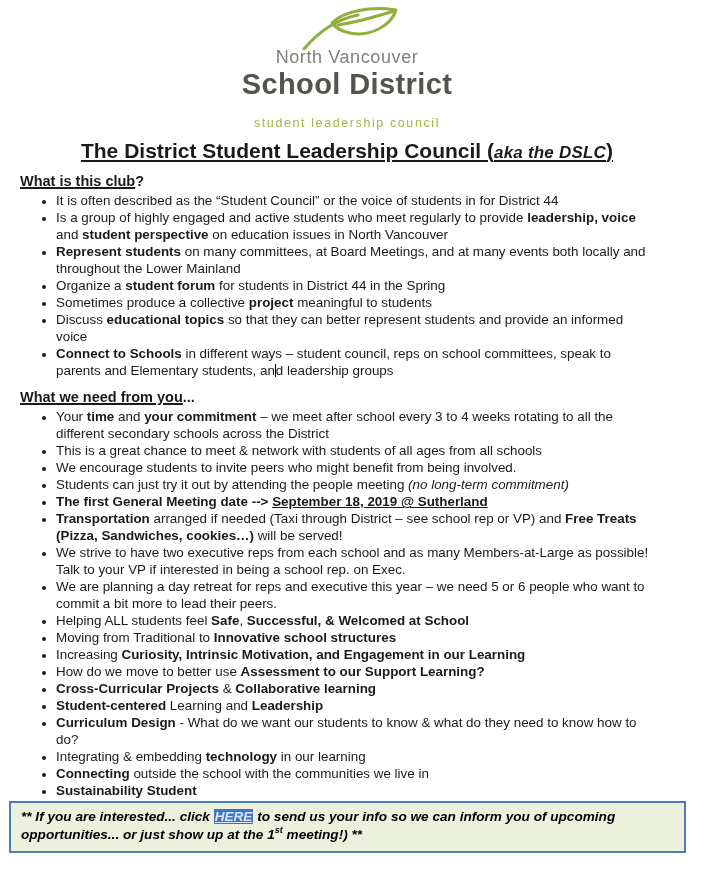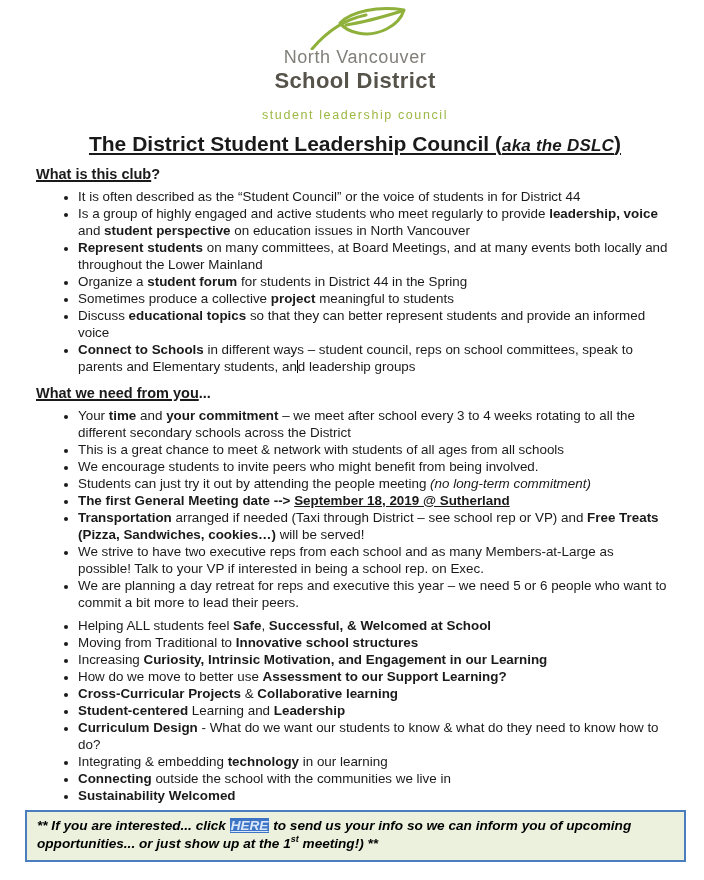--- a/index.html
+++ b/index.html
@@ -6,35 +6,35 @@
     --logo-gray:#817f79; --logo-dark:#55534a; --logo-green:#9cb844; --leaf-green:#8fb13c;
     --text:#1a1a1a; --link-bg:#3d74c6; --link-text:#d9e7fb;
     --footer-border:#4a7ebd; --footer-bg:#ecf1de;
   }
   *{box-sizing:border-box}
   html,body{margin:0;padding:0}
   body{
     width:704px;height:880px;overflow:hidden;background:#ffffff;
     font-family:"Liberation Sans","DejaVu Sans",sans-serif;color:var(--text);
   }
-  .page{padding:4px 30px 0 36px;height:100%}
+  .page{padding:4px 30px 0 20px;height:100%}
   
   .logo{text-align:center;line-height:1.1;padding-top:2px}
   .logo .leaf{display:block;margin:0 auto -2px auto}
   .logo-line1{display:block;font-size:18px;color:var(--logo-gray);letter-spacing:.6px}
-  .logo-line2{display:block;font-size:22px;font-weight:bold;color:var(--logo-dark);letter-spacing:.4px;margin-top:1px}
+  .logo-line2{display:block;font-size:29px;font-weight:bold;color:var(--logo-dark);letter-spacing:.4px;margin-top:1px}
   .logo-line3{display:block;font-size:12.5px;color:var(--logo-green);letter-spacing:1.6px;margin-top:16px}
   
   h1{text-align:center;font-size:21px;margin:9px 0 2px 0;font-weight:bold;white-space:nowrap}
   h1 .tu{text-decoration:underline;text-decoration-thickness:2px;text-underline-offset:2px}
   h1 .aka{font-style:italic;font-size:17px;letter-spacing:.2px}
   
   h2{font-size:14.5px;font-weight:bold;margin:10px 0 3px 0}
   h2 .hu{text-decoration:underline;text-decoration-thickness:1.5px}
-  ul{margin:6px;padding:0 0 0 36px;list-style:disc outside}
+  ul{margin:0;padding:0 0 0 36px;list-style:disc outside}
   li{font-size:13.4px;line-height:17px;max-width:596px}
   li::marker{color:var(--text);font-size:12px}
   .seg.b{font-weight:bold}
   .seg.i{font-style:italic}
   .seg.u{text-decoration:underline}
   sup.seg{font-size:9px;line-height:0}
   .link{background:var(--link-bg);color:var(--link-text);text-decoration:underline;font-weight:bold;padding:0 1px;cursor:pointer}
   .caret{display:inline-block;width:1px;height:13px;background:#000;vertical-align:-2px}
   
   .footer-box{
@@ -92,21 +92,21 @@
         <ul>
           <li><span class="seg">Helping ALL students feel </span><span class="seg b">Safe</span><span class="seg">, </span><span class="seg b">Successful, &amp; Welcomed at School</span></li>
           <li><span class="seg">Moving from Traditional to </span><span class="seg b">Innovative school structures</span></li>
           <li><span class="seg">Increasing </span><span class="seg b">Curiosity, Intrinsic Motivation, and Engagement in our Learning</span></li>
           <li><span class="seg">How do we move to better use </span><span class="seg b">Assessment to our Support Learning?</span></li>
           <li><span class="seg b">Cross-Curricular Projects</span><span class="seg"> &amp; </span><span class="seg b">Collaborative learning</span></li>
           <li><span class="seg b">Student-centered</span><span class="seg"> Learning and </span><span class="seg b">Leadership</span></li>
           <li><span class="seg b">Curriculum Design</span><span class="seg"> - What do we want our students to know &amp; what do they need to know how to do?</span></li>
           <li><span class="seg">Integrating &amp; embedding </span><span class="seg b">technology</span><span class="seg"> in our learning</span></li>
           <li><span class="seg b">Connecting</span><span class="seg"> outside the school with the communities we live in</span></li>
-          <li><span class="seg b">Sustainability Welcomed</span></li>
+          <li><span class="seg b">Sustainability Student</span></li>
         </ul>
       </section>
     </main>
 
   <div class="footer-box">
     <span id="footer-text"><span class="seg">** If you are interested... click </span><span class="seg link">HERE</span><span class="seg"> to send us your info so we can inform you of upcoming opportunities... or just show up at the 1</span><sup class="seg">st</sup><span class="seg"> meeting!) **</span></span>
   </div>
 
 </div>
 

